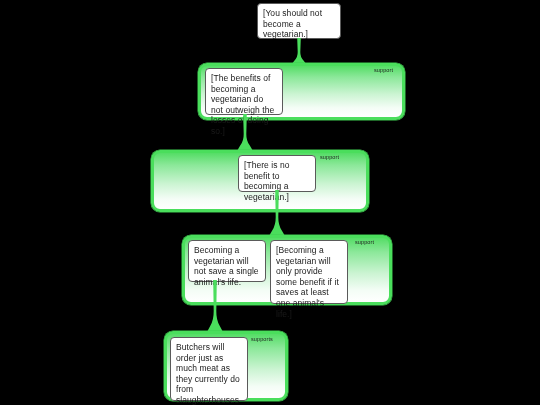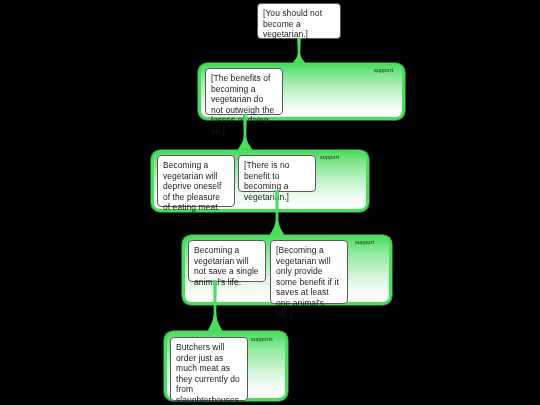--- a/index.html
+++ b/index.html
@@ -92,21 +92,20 @@
   <div class="connector" style="left:232px; top:114px; width:26px; height:37px;">
     <svg width="26" height="37" viewBox="0 0 26 37">
       <path d="M11.2,0 L14.8,0 L14.3,20 Q14.2,27 17.8,31.5 L21,37 L5,37 L8.2,31.5 Q11.8,27 11.7,20 Z" fill="#4ade5c"></path>
     </svg>
   </div>
 
   <div class="panel" style="left:151px; top:150px; width:218px; height:62px;"></div>
 
   <div class="relation-label" style="left:320px; top:154px;">support</div>
 
-  <div class="node" style="left:157px; top:155px; width:78px; height:52px;">Becoming a vegetarian will deprive oneself of the pleasure of eating meat.</div>
 
   <div class="node" style="left:238px; top:155px; width:78px; height:37px;">[There is no benefit to becoming a vegetarian.]</div>
 
   <div class="connector" style="left:264px; top:190px; width:26px; height:46px;">
     <svg width="26" height="46" viewBox="0 0 26 46">
       <path d="M11.2,0 L14.8,0 L14.3,27 Q14.2,35 17.8,40.5 L21,46 L5,46 L8.2,40.5 Q11.8,35 11.7,27 Z" fill="#4ade5c"></path>
     </svg>
   </div>
 
   <div class="panel" style="left:182px; top:235px; width:210px; height:70px;"></div>

